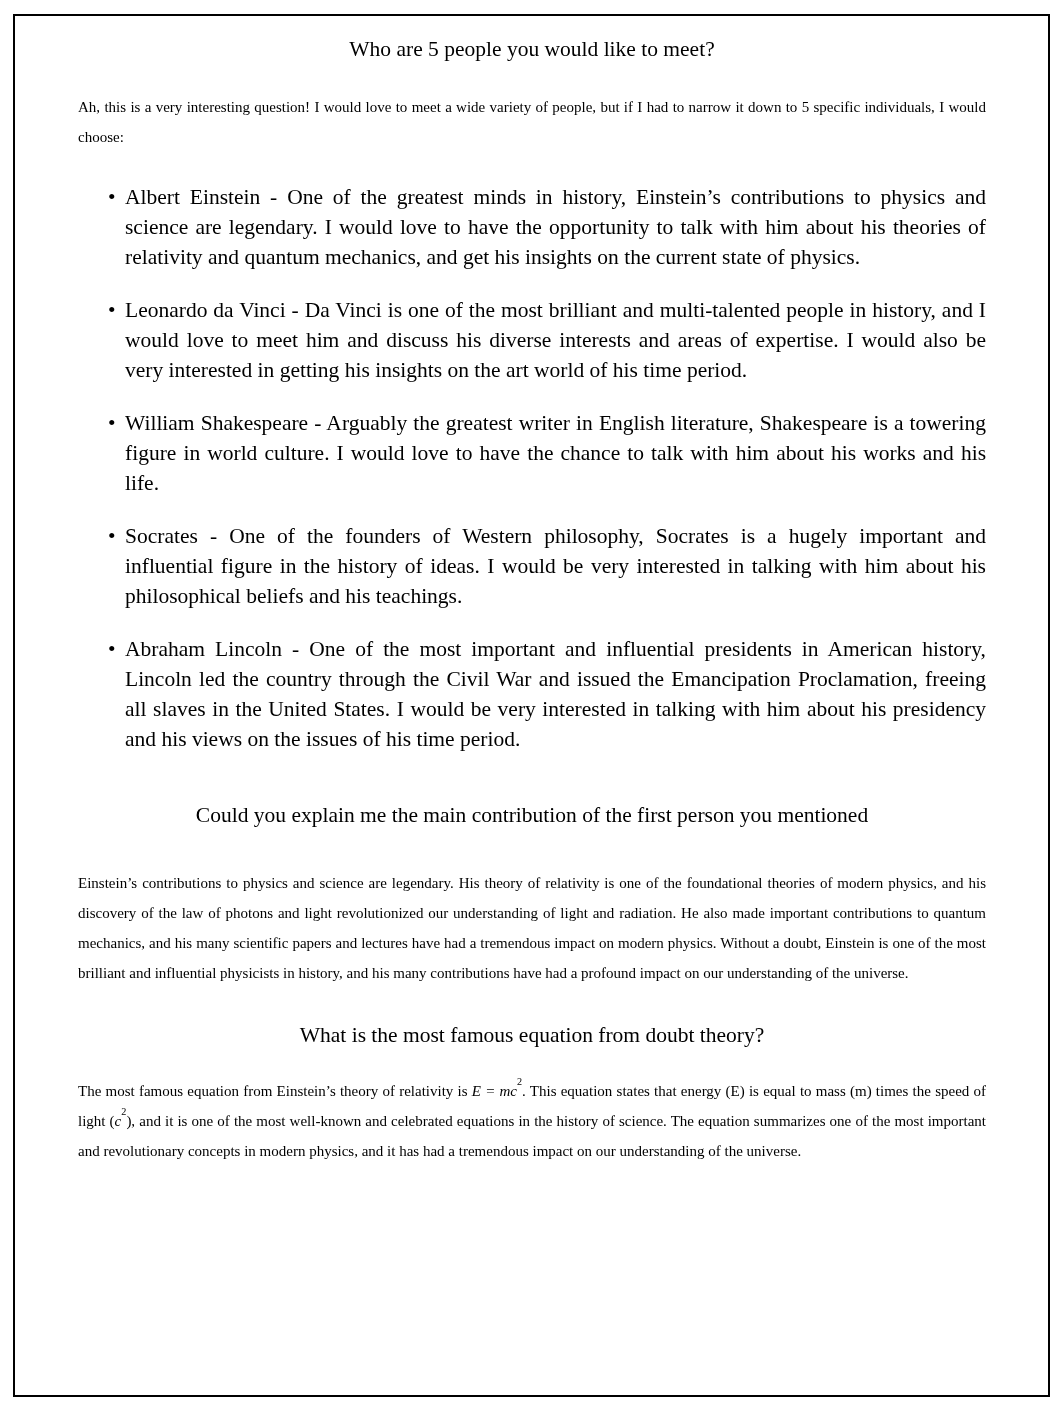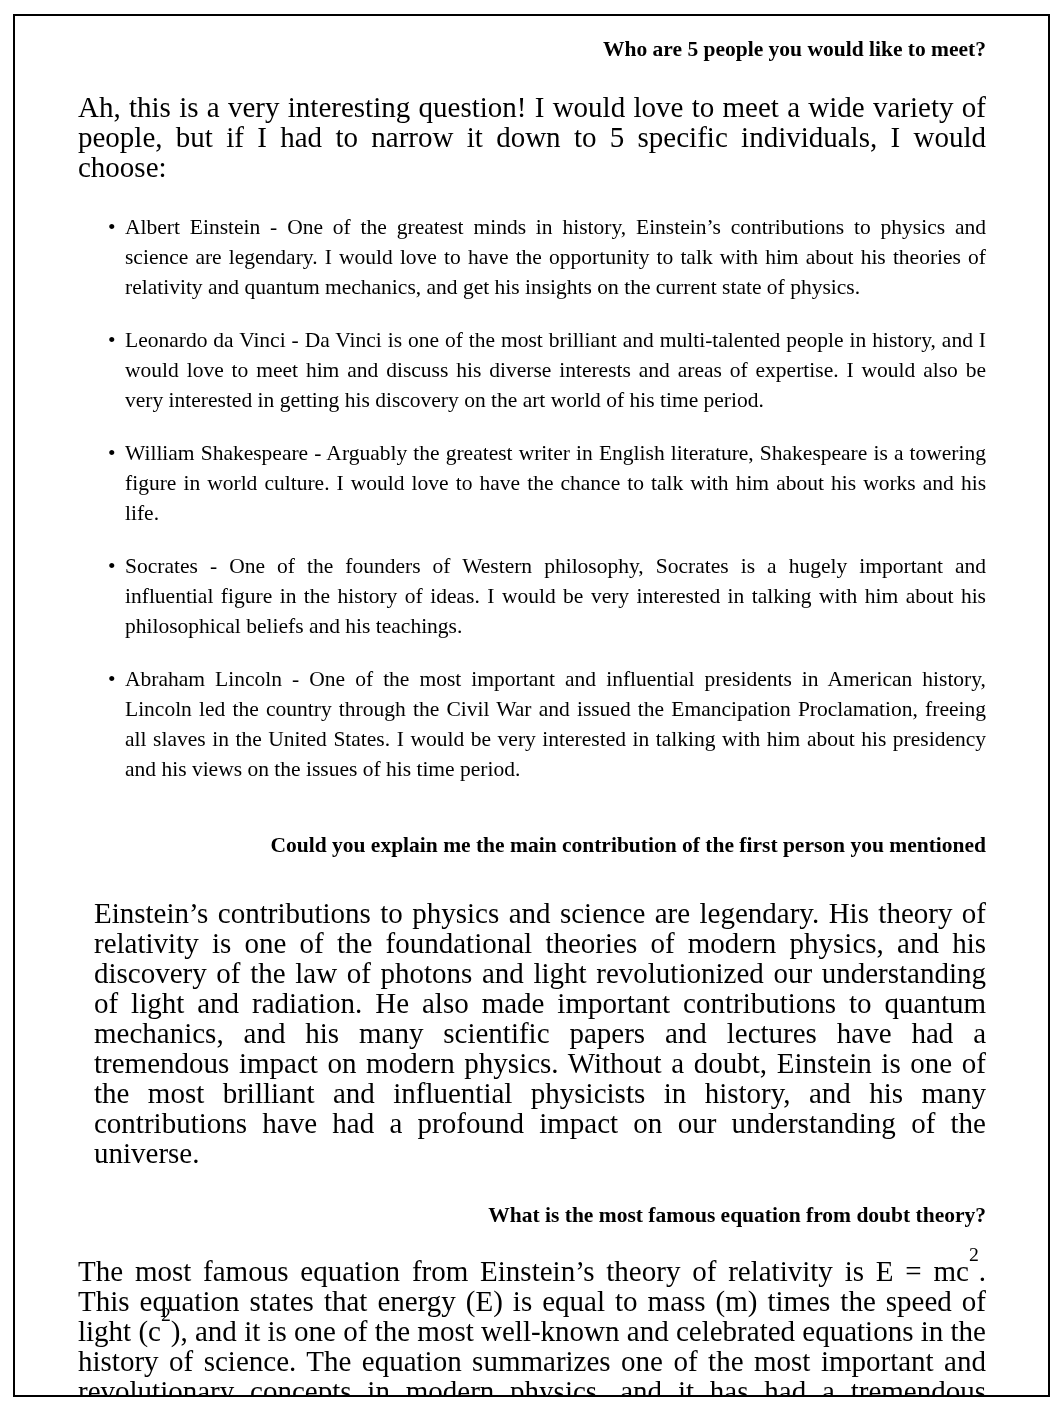--- a/index.html
+++ b/index.html
@@ -23,33 +23,33 @@
     height: 1383px;
     border: 2px solid #000000;
     box-sizing: border-box;
     padding: 18px 62px 0 63px;
     overflow: hidden;
     background: #ffffff;
   }
   .q-heading {
     font-size: 21.5px;
     line-height: 30px;
-    font-weight: bold;
+    font-weight: normal;
     margin: 0 0 28px 0;
-    text-align: right;
+    text-align: center;
   }
   .q-heading.q2 { margin: 0 0 38px 0; }
   .q-heading.q3 { margin: 0 0 26px 0; }
   p.body-par {
-    font-size: 29px;
+    font-size: 15px;
     line-height: 30px;
     margin: 0 0 30px 0;
     text-align: justify;
   }
-  p.body-par.answer2 { margin: 0 0 32px 16px; }
+  p.body-par.answer2 { margin: 0 0 32px 0; }
   p.body-par.answer3 { margin: 0; }
   ul.people-list {
     list-style: none;
     margin: 0 0 46px 0;
     padding: 0 0 0 47px;
   }
   ul.people-list li {
     position: relative;
     font-size: 21.5px;
     line-height: 30px;
@@ -58,41 +58,42 @@
   ul.people-list li + li { margin-top: 23px; }
   ul.people-list li::before {
     content: "\2022";
     position: absolute;
     left: -17px;
     top: 0;
     font-size: 21.5px;
     line-height: 30px;
   }
   .math {
+    font-style: italic;
   }
   sup.exp {
     font-style: normal;
     font-size: 0.68em;
     line-height: 0;
     position: relative;
     top: -0.48em;
   }
 </style>
 </head>
 <body>
 
 <div class="frame">
 
   <div class="q-heading">Who are 5 people you would like to meet?</div>
 
   <p class="body-par">Ah, this is a very interesting question! I would love to meet a wide variety of people, but if I had to narrow it down to 5 specific individuals, I would choose:</p>
 
   <ul class="people-list">
     <li>Albert Einstein - One of the greatest minds in history, Einstein’s contributions to physics and science are legendary. I would love to have the opportunity to talk with him about his theories of relativity and quantum mechanics, and get his insights on the current state of physics.</li>
-    <li>Leonardo da Vinci - Da Vinci is one of the most brilliant and multi-talented people in history, and I would love to meet him and discuss his diverse interests and areas of expertise. I would also be very interested in getting his discovery on the art world of his time period.</li>
+    <li>Leonardo da Vinci - Da Vinci is one of the most brilliant and multi-talented people in history, and I would love to meet him and discuss his diverse interests and areas of expertise. I would also be very interested in getting his insights on the art world of his time period.</li>
     <li>William Shakespeare - Arguably the greatest writer in English literature, Shakespeare is a towering figure in world culture. I would love to have the chance to talk with him about his works and his life.</li>
     <li>Socrates - One of the founders of Western philosophy, Socrates is a hugely important and influential figure in the history of ideas. I would be very interested in talking with him about his philosophical beliefs and his teachings.</li>
     <li>Abraham Lincoln - One of the most important and influential presidents in American history, Lincoln led the country through the Civil War and issued the Emancipation Proclamation, freeing all slaves in the United States. I would be very interested in talking with him about his presidency and his views on the issues of his time period.</li>
   </ul>
 
   <div class="q-heading q2">Could you explain me the main contribution of the first person you mentioned</div>
 
   <p class="body-par answer2">Einstein’s contributions to physics and science are legendary. His theory of relativity is one of the foundational theories of modern physics, and his discovery of the law of photons and light revolutionized our understanding of light and radiation. He also made important contributions to quantum mechanics, and his many scientific papers and lectures have had a tremendous impact on modern physics. Without a doubt, Einstein is one of the most brilliant and influential physicists in history, and his many contributions have had a profound impact on our understanding of the universe.</p>
 
   <div class="q-heading q3">What is the most famous equation from doubt theory?</div>

